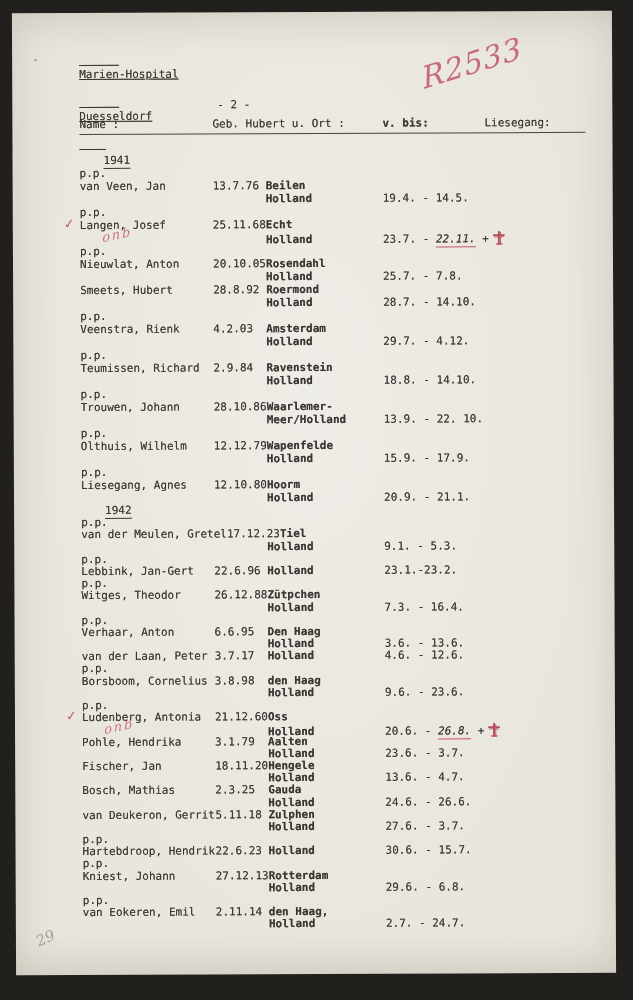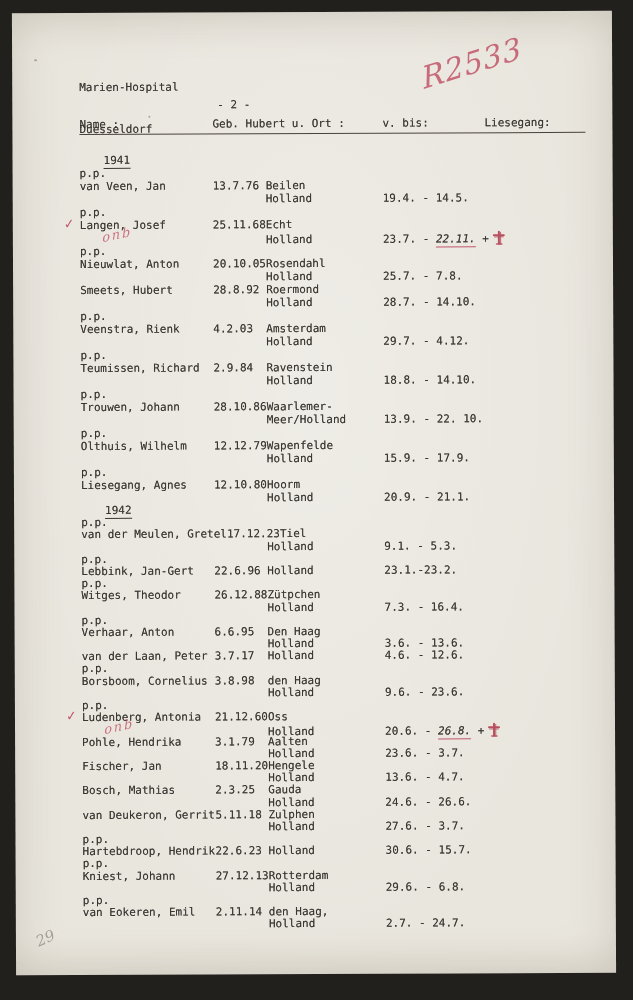--- a/index.html
+++ b/index.html
@@ -20,45 +20,45 @@
     box-shadow: inset 0 0 46px rgba(110,100,80,.22);
     transform:rotate(-0.25deg);
     transform-origin:50% 50%;
   }
   .typed{
     font-family:"DejaVu Sans Mono","Liberation Mono",monospace;
     font-size:11px;color:var(--ink);
     text-shadow:0 0 .5px rgba(40,35,30,.55);
     white-space:pre;
   }
-  .letterhead{position:absolute;left:67px;top:40px;line-height:14px;}
+  .letterhead{position:absolute;left:67px;top:27px;line-height:14px;text-decoration:underline;}
   .pagenum{position:absolute;left:205px;top:86px;}
   .registry-mark{
     position:absolute;left:408px;top:34px;
     font-family:"DejaVu Serif","Liberation Serif",serif;
     font-style:italic;font-size:30px;color:var(--red);
     transform:rotate(-17deg) skewX(-8deg);
     letter-spacing:1px;opacity:.85;
   }
   .hdr{
     position:absolute;left:67px;top:105px;width:506px;
     display:flex;align-items:baseline;
     border-bottom:1.2px solid #47423b;padding-bottom:3px;
   }
   .hdr .h-name{min-width:133px;}
   .hdr .h-geb{min-width:170px;}
-  .hdr .h-vbis{min-width:102px;}
+  .hdr .h-vbis{min-width:102px;font-weight:bold;}
   .content{position:absolute;left:67px;top:141px;width:525px;}
   .section .line{display:flex;align-items:baseline;position:relative;}
   .sec-1941 .line{height:13px;line-height:13px;}
   .sec-1942 .line{height:12.2px;line-height:12.2px;}
   .year span{border-bottom:1.2px solid var(--ink);padding-bottom:1px;margin-left:24px;}
   .c-name{min-width:133px;position:relative;}
   .c-birth{min-width:53px;}
-  .c-place{min-width:117px;}
+  .c-place{min-width:117px;font-weight:bold;}
   .c-indent{min-width:186px;}
   .check-mark{
     position:absolute;left:-16px;top:-2px;color:var(--red);
     font-family:"DejaVu Sans","Liberation Sans",sans-serif;
     font-size:13px;transform:rotate(-6deg);text-shadow:none;
   }
   .hand-note{
     position:absolute;left:22px;top:9px;color:var(--red);
     font-family:"DejaVu Serif","Liberation Serif",serif;
     font-style:italic;font-size:13px;letter-spacing:2px;

